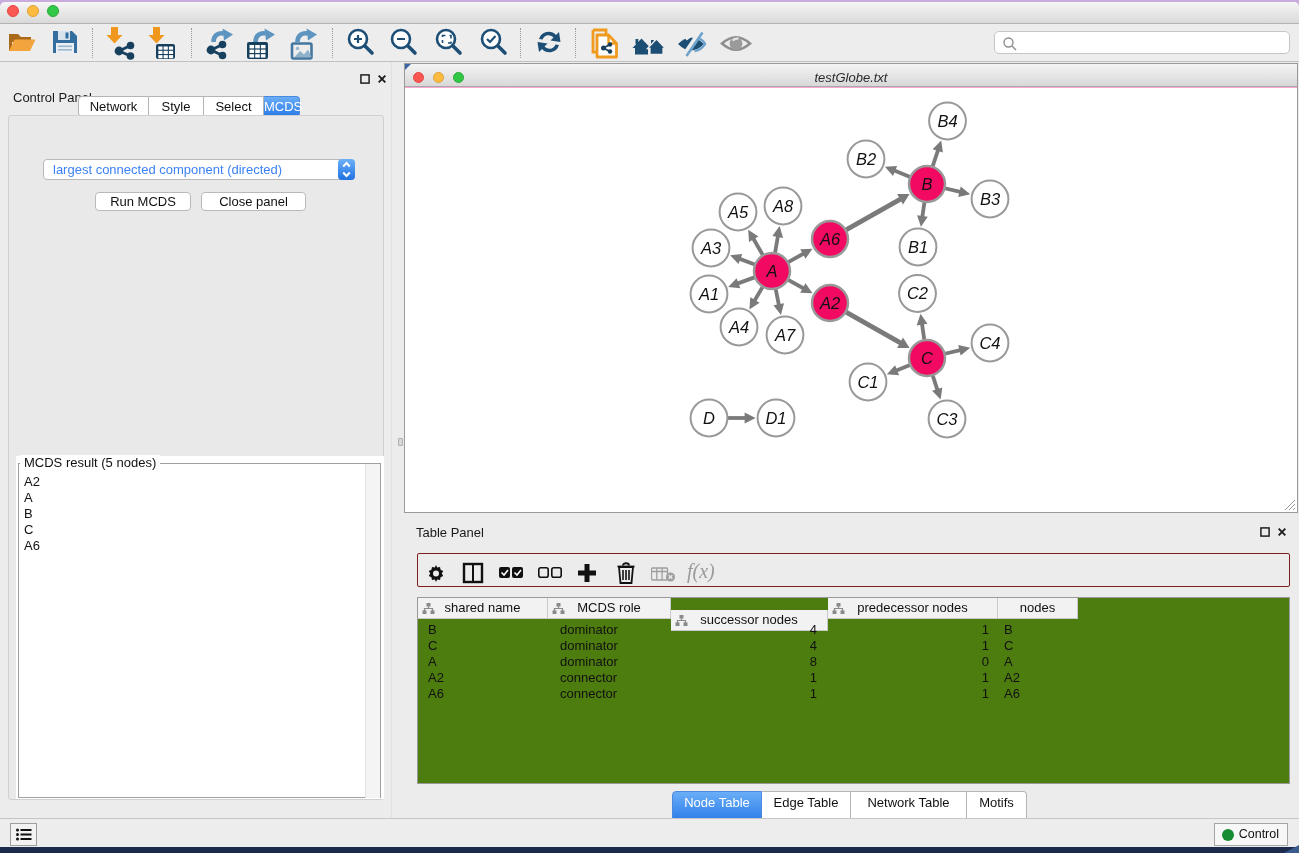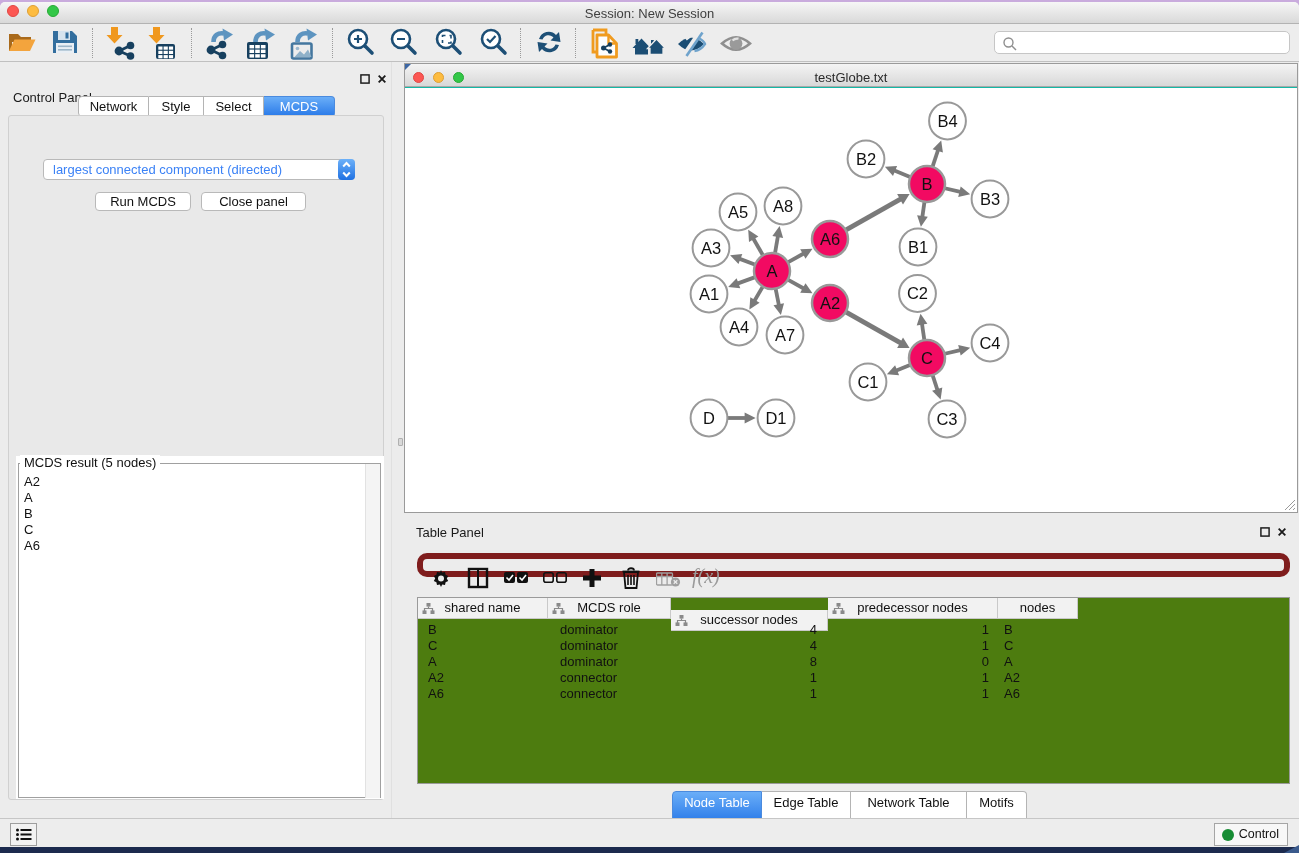--- a/index.html
+++ b/index.html
@@ -25,44 +25,43 @@
 .optlabel { position:absolute; left:0; top:20px; width:100%; text-align:center; font-size:13px; color:#111; }
 .combo { position:absolute; left:34px; top:43px; width:312px; height:21px; background:#fff; border:1px solid #b9b9b9; border-radius:4px; font-size:13px; color:#3b82f6; line-height:19px; padding-left:9px; }
 .combobtn { position:absolute; right:-1px; top:-1px; width:17px; height:21px; border-radius:4px; background:linear-gradient(#6db1f9,#2071e2); }
 .btn { position:absolute; height:19px; background:#fff; border:1px solid #b9b9b9; border-radius:4px; font-size:13px; color:#111; text-align:center; line-height:17px; }
 .mcdsbox { position:absolute; left:7px; top:340px; width:368px; height:343px; background:#fff; }
 .mcdsinner { position:absolute; left:2px; top:7px; width:363px; height:335px; border:1px solid #a0a0a0; }
 .mcdslegend { position:absolute; left:4px; top:-1px; background:#fff; padding:0 4px; font-size:13px; color:#111; }
 .mcdsitem { font-size:13px; color:#111; line-height:16px; padding-left:4px; }
 .sbtrack { position:absolute; right:4px; top:8px; width:15px; height:334px; background:#f4f4f4; border-left:1px solid #e2e2e2; }
 .gutter { position:absolute; left:391px; top:60px; width:13px; height:756px; background:#ececec; border-left:1px solid #e0e0e0; }
-.netwin { position:absolute; left:404px; top:61px; width:894px; height:450px; background:#14b8a6; border:1px solid #9a9a9a; }
+.netwin { position:absolute; left:404px; top:61px; width:894px; height:450px; background:#f9a8d4; border:1px solid #9a9a9a;font-style:italic; }
 .nettitle { position:absolute; left:0; top:0; width:892px; height:23px; background:linear-gradient(#f4f4f4,#d8d8d8); border-bottom:1px solid #a8a8a8; }
 .tpanel { position:absolute; left:404px; top:512px; width:895px; height:304px; background:#ececec; }
 .tphead { position:absolute; left:12px; top:11px; font-size:13px; color:#1a1a1a; }
-.tptoolbar { position:absolute; left:13px; top:39px; width:873px; height:24px; background:#ececec; border:6px solid #7f1d1d; border-radius:10px; }
+.tptoolbar { position:absolute; left:13px; top:39px; width:873px; height:34px; background:#ececec; border:1px solid #7f1d1d; border-radius:2px; }
 .ttable { position:absolute; left:13px; top:83px; width:873px; height:187px; background:#4d7c0f; border:1px solid #9a9a9a; font-size:13px; }
 .thead { position:absolute; left:0; top:0; height:21px; }
 .thcell { position:absolute; top:0; height:21px; background:#f2f2f2; border-right:1px solid #c9c9c9; border-bottom:1px solid #c9c9c9; text-align:center; line-height:20px; color:#111; }
 .hicon { position:absolute; left:4px; top:5px; }
 .trow { position:absolute; height:16px; line-height:16px; color:#111; }
 .btabs { position:absolute; left:268px; top:277px; height:22px; display:flex; font-size:13px; }
 .btab { background:#fff; border:1px solid #b4b4b4; border-left:none; padding-top:3px; height:32px; color:#111; text-align:center; }
 .statusbar { position:absolute; left:0; top:816px; width:1299px; height:29px; background:#ededed; border-top:1px solid #c6c6c6; }
 .deskbot { position:absolute; left:0; top:847px; width:1299px; height:6px; background:#1c2a4e; }
 </style></head>
 <body>
 <div class="deskbot"></div>
 <div class="abs" style="left:1284px;top:845px;width:0;height:0;border-left:15px solid transparent;border-bottom:8px solid #3a5a8c;z-index:5;"></div>
 <div class="appwin">
 <div class="titlebar">
  <div class="tl" style="left:7px;background:#fc5753;border:1px solid #df4744;"></div>
  <div class="tl" style="left:27px;background:#fdbc40;border:1px solid #de9f34;"></div>
  <div class="tl" style="left:47px;background:#33c748;border:1px solid #27aa35;"></div>
- <div class="title">Session: New Session</div>
 </div>
 <div class="toolbar">
  <div class="tsep" style="left:92px"></div>
  <div class="tsep" style="left:191px"></div>
  <div class="tsep" style="left:332px"></div>
  <div class="tsep" style="left:520px"></div>
  <div class="tsep" style="left:575px"></div>
  <svg class="ticon" style="left:5px" width="32" height="32" viewBox="0 0 32 32">
    <path d="M4 8 h9 l3 3 h10 v5 h-22 z" fill="#a96a1c"></path>
    <path d="M4 25 v-17 h3 v17 z" fill="#a96a1c"></path>
@@ -189,21 +188,21 @@
  <svg class="wicon" style="left:360px;top:12px" width="11" height="11" viewBox="0 0 11 11">
         <rect x="1" y="1" width="9" height="9" fill="none" stroke="#1a1a1a" stroke-width="1.6"></rect>
       </svg>
  <svg class="wicon" style="left:377px;top:12px" width="12" height="12" viewBox="0 0 12 12">
         <path d="M2 2 L10 10 M10 2 L2 10" stroke="#1a1a1a" stroke-width="2.2"></path>
       </svg>
  <div class="tabs">
   <div class="tab first" style="width:71px;">Network</div>
   <div class="tab" style="width:55px;">Style</div>
   <div class="tab" style="width:60px;">Select</div>
-  <div class="tab sel last" style="width:71px;">MCDS</div>
+  <div class="tab sel last" style="width:36px;">MCDS</div>
  </div>
  <div class="cpcontent">
   <div class="combo">largest connected component (directed)
    <div class="combobtn"><svg width="17" height="21" viewBox="0 0 17 21">
               <path d="M5.2 7.5 L8.5 4 L11.8 7.5 M5.2 13.5 L8.5 17 L11.8 13.5" stroke="#fff" stroke-width="2" fill="none"></path>
             </svg></div>
   </div>
   <div class="btn" style="left:86px;top:76px;width:96px;">Run MCDS</div>
   <div class="btn" style="left:192px;top:76px;width:105px;">Close panel</div>
   <div class="mcdsbox">

